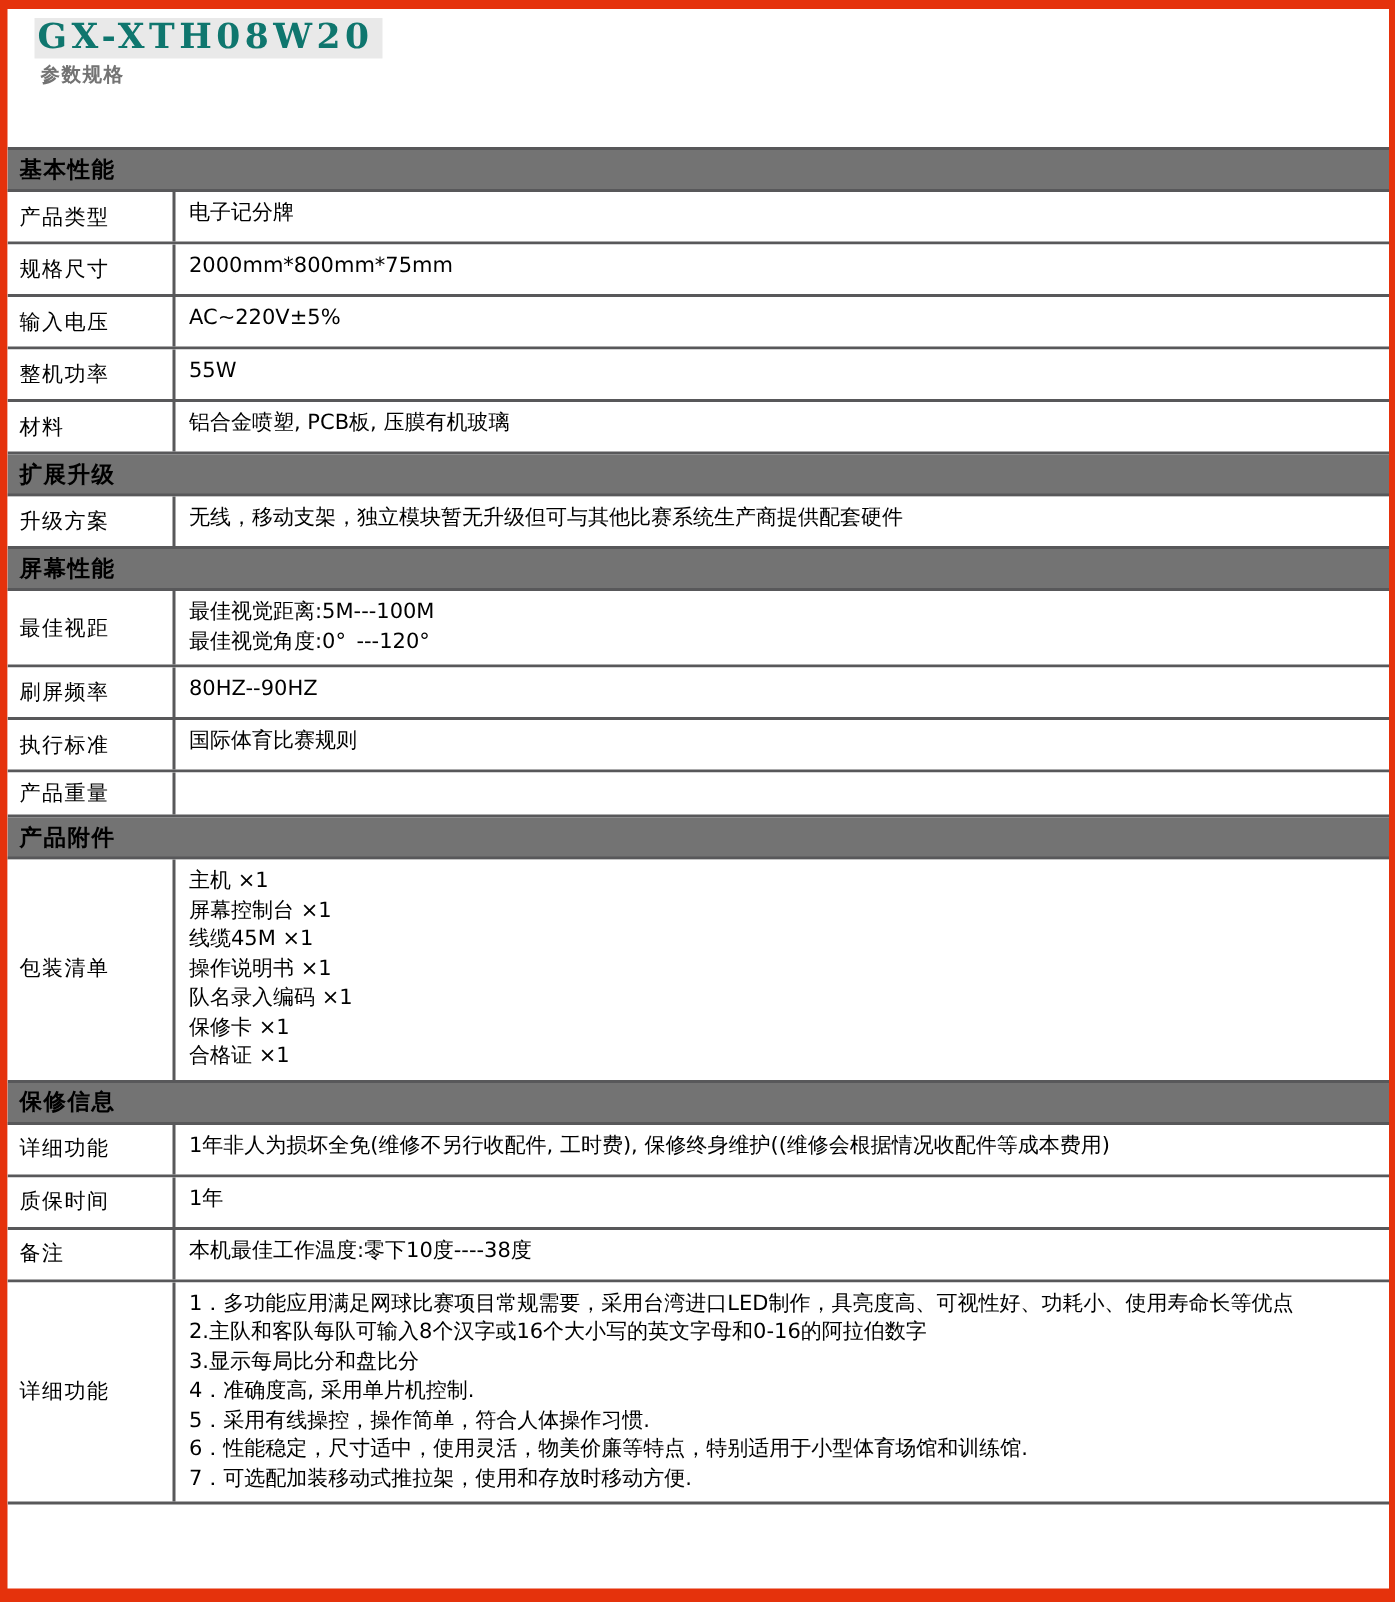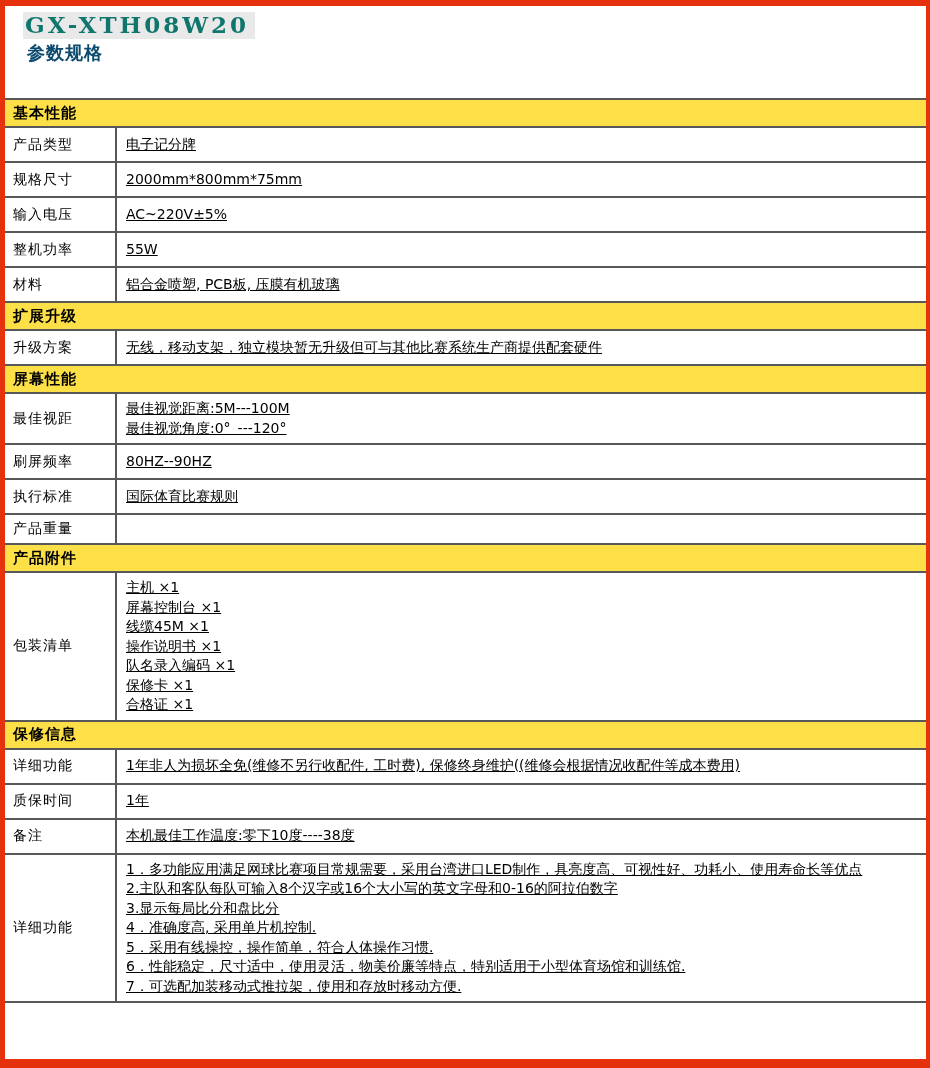--- a/index.html
+++ b/index.html
@@ -30,32 +30,32 @@
     font-family: "DejaVu Serif", "Liberation Serif", serif;
     font-weight: bold;
     font-size: 23px;
     letter-spacing: 3px;
     color: #0f766e;
     background: #e9e9e9;
     padding: 0 6px 1px 2px;
     line-height: 1.15;
   }
   .page-subtitle {
-    font-size: 18px;
+    font-size: 13px;
     font-weight: bold;
-    color: #0c4a6e;
+    color: #737373;
     margin: 2px 0 0 4px;
     letter-spacing: 1px;
   }
   .spec-table {
     border-top: 2px solid #58585a;
     width: 100%;
   }
   .section-header {
-    background: #fde047;
+    background: #737373;
     border-bottom: 2px solid #58585a;
     min-height: 26px;
     display: flex;
     align-items: center;
     padding-left: 8px;
     font-size: 15px;
     font-weight: bold;
     color: #000000;
     letter-spacing: 1px;
   }
@@ -73,27 +73,25 @@
     padding: 5px 16px 5px 8px;
     box-sizing: border-box;
     font-size: 14px;
     color: #000000;
     letter-spacing: 1px;
   }
   .row-value {
     flex: 1 1 auto;
     display: flex;
     flex-direction: column;
-    justify-content: center;
     padding: 5px 10px 5px 9px;
     box-sizing: border-box;
     min-height: 33px;
     font-size: 14px;
     color: #000000;
-    text-decoration: underline;
   }
   .value-line {
     line-height: 19.5px;
     white-space: pre-wrap;
   }
 </style>
 </head>
 <body>
 
 <div class="page">

